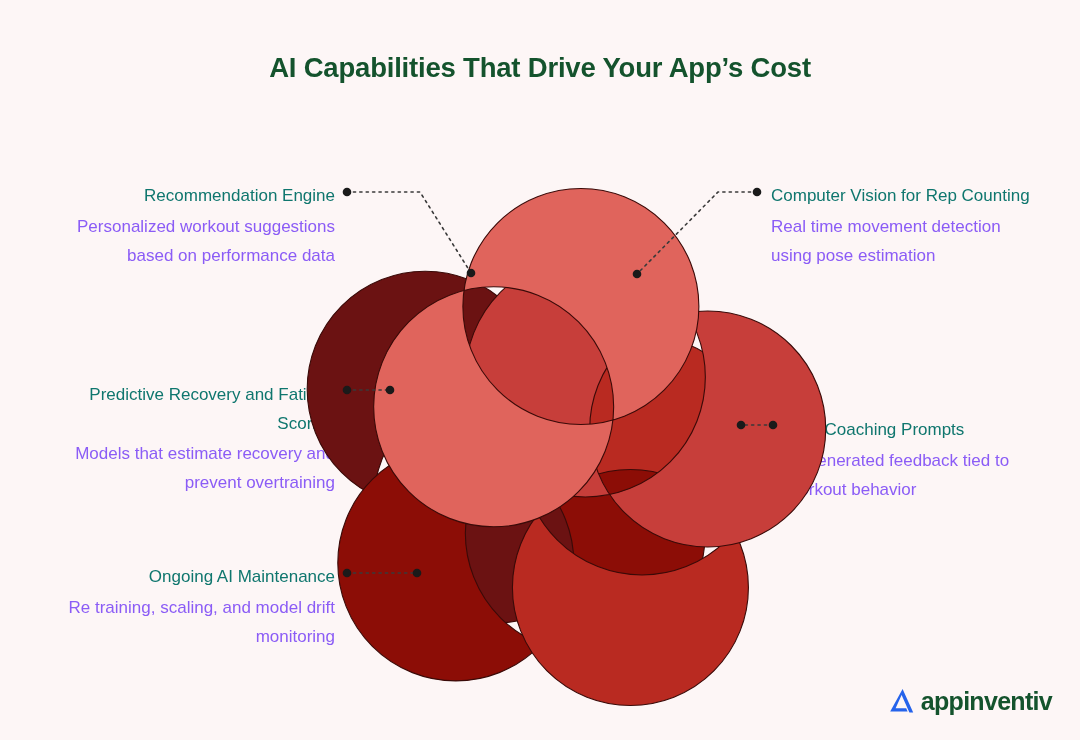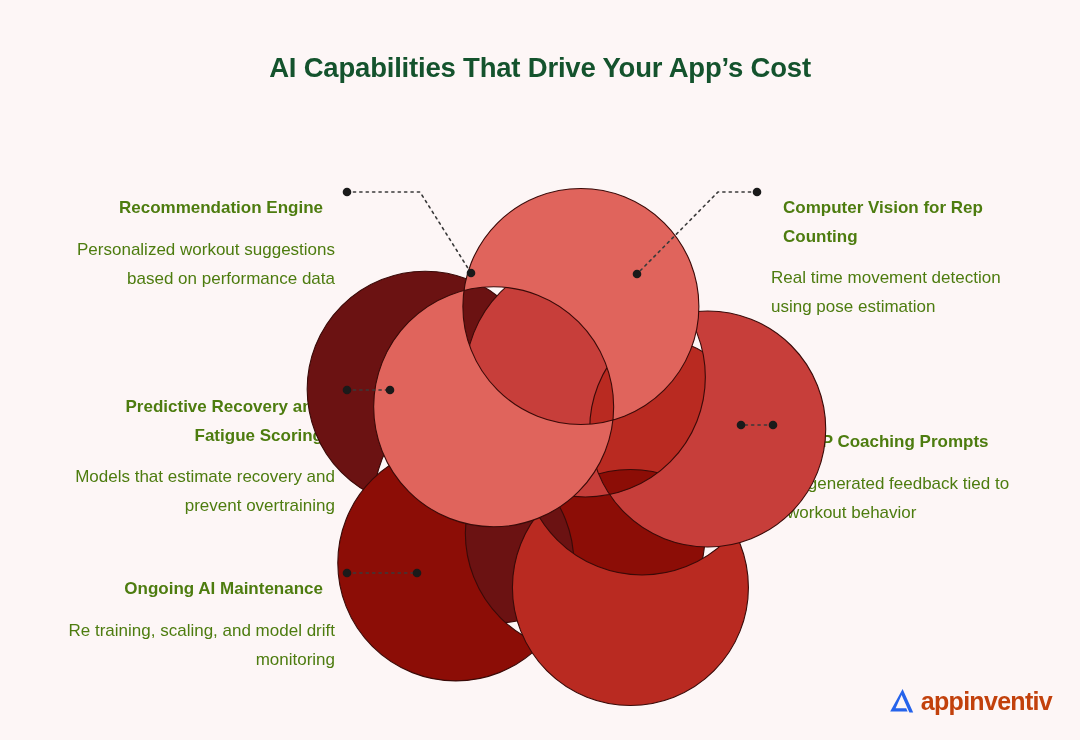--- a/index.html
+++ b/index.html
@@ -38,29 +38,29 @@
   
   .callout {
     position: absolute;
     width: 270px;
   }
   .callout.left  { text-align: right; }
   .callout.right { text-align: left;  }
 
   .callout-heading {
     font-size: 17px;
-    font-weight: bold;
-    color: #4d7c0f;
+    font-weight: normal;
+    color: #0f766e;
     line-height: 1.68;
-    margin: 12px;
+    margin: 0;
   }
   .callout-body {
     font-size: 17px;
     font-weight: normal;
-    color: #4d7c0f;
+    color: #8b5cf6;
     line-height: 1.72;
     margin: 0;
     margin-top: 1px;
   }
 
   
   #callout-recommendation-engine { left: 65px;  top: 182px; }
   #callout-predictive-recovery   { left: 63px;  top: 381px; width: 272px; }
   #callout-ongoing-maintenance   { left: 65px;  top: 563px; }
   #callout-computer-vision       { left: 771px; top: 182px; width: 262px; }
@@ -83,21 +83,21 @@
     right: 28px;
     bottom: 22px;
     display: flex;
     align-items: center;
     gap: 2px;
     z-index: 4;
   }
   #brand-logo .wordmark {
     font-size: 25px;
     font-weight: bold;
-    color: #c2410c;
+    color: #14532d;
     letter-spacing: -0.7px;
     line-height: 1;
   }
 </style>
 </head>
 <body>
 
 <div id="canvas">
 
   <svg id="pinwheel" viewBox="0 0 1080 740">

